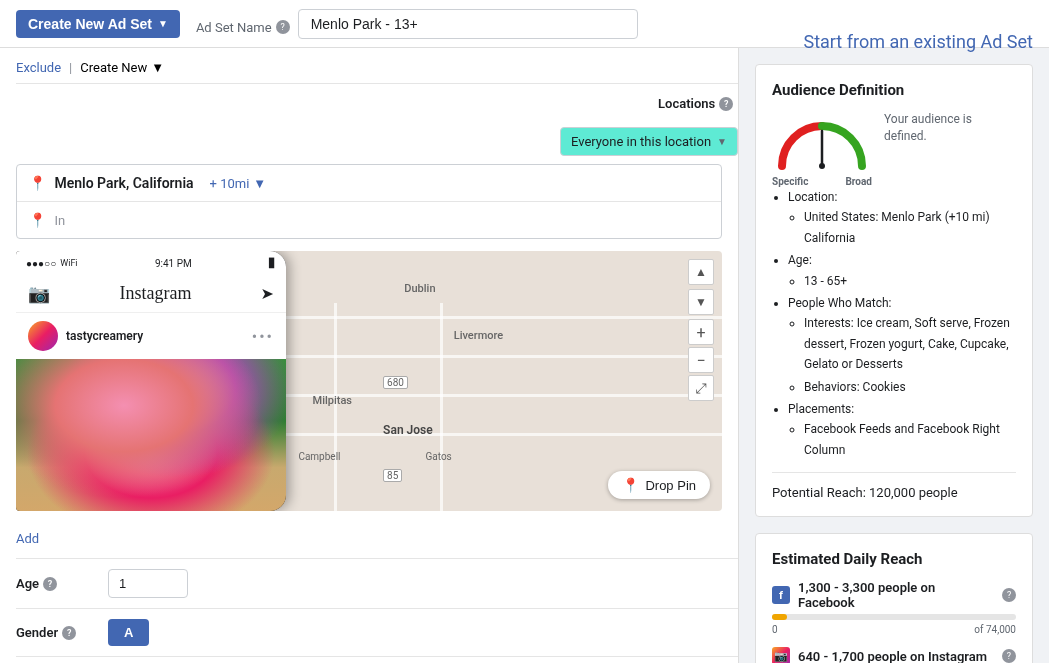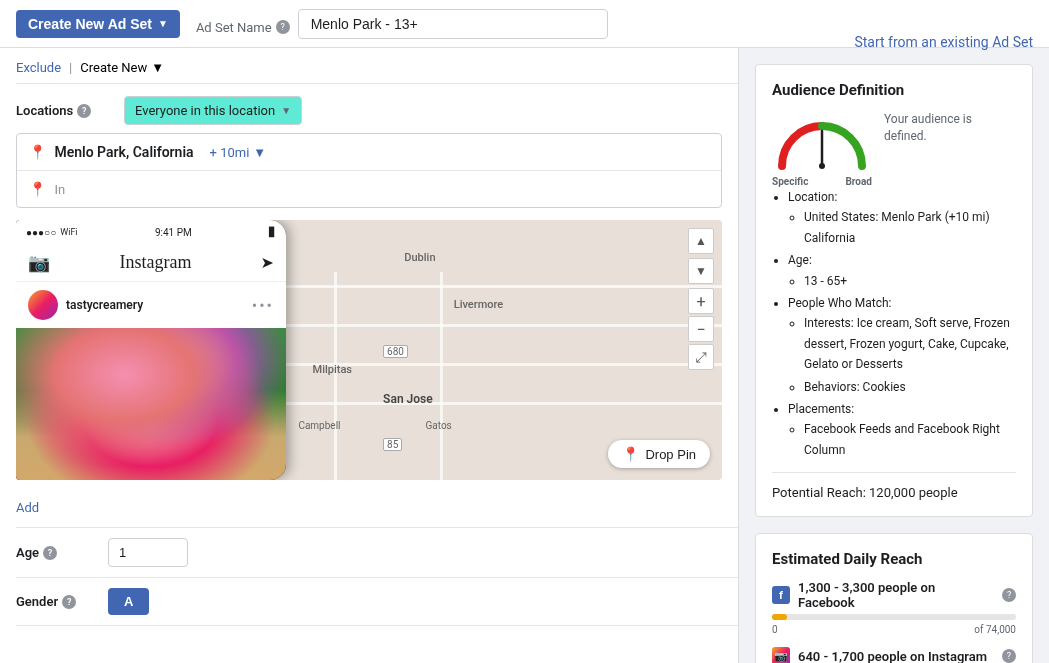--- a/index.html
+++ b/index.html
@@ -15,24 +15,24 @@
       display: flex; align-items: center; background: #4267b2; color: #fff;
       border: none; border-radius: 4px; padding: 6px 12px; font-size: 14px;
       font-weight: 600; cursor: pointer; gap: 6px;
     }
     .create-new-btn .arrow { font-size: 10px; }
     .ad-set-name-label {
       margin-left: 16px; font-size: 13px; color: #606770; display: flex; align-items: center; gap: 4px; margin-top: 7px;
     }
     .ad-set-name-input {
       margin-left: 8px; border: 1px solid #ccd0d5; border-radius: 4px;
-      padding: 6px 12px; font-size: 14px; width: 310px; color: #1c1e21;
+      padding: 6px 12px; font-size: 14px; width: 340px; color: #1c1e21;
     }
     .start-from-link {
-      position: absolute; right: 16px; color: #4267b2; font-size: 14px;
+      position: absolute; right: 16px; color: #4267b2; font-size: 18px;
       text-decoration: none; cursor: pointer; margin-top: 36px;
     }
 
     
     .main-layout {
       display: flex; height: calc(663px - 48px);
     }
 
     
     .left-panel {
@@ -47,21 +47,21 @@
     }
     .exclude-link { color: #4267b2; cursor: pointer; font-size: 13px; }
     .divider-text { color: #90949c; font-size: 13px; }
     .create-new-dropdown {
       display: flex; align-items: center; gap: 4px;
       color: #000000; cursor: pointer; font-size: 13px;
     }
 
     
     .locations-row {
-      display: flex; align-items: center; padding: 12px 0 8px 0; gap: 28px;
+      display: flex; align-items: flex-end; padding: 12px 0 8px 0; gap: 16px; flex-direction: column;
     }
     .locations-label {
       display: flex; align-items: center; gap: 4px;
       font-size: 13px; font-weight: 600; color: #1c1e21; min-width: 80px;
     }
     .info-icon {
       display: inline-flex; align-items: center; justify-content: center;
       width: 14px; height: 14px; border-radius: 50%; background: #90949c;
       color: #fff; font-size: 9px; cursor: pointer;
     }

